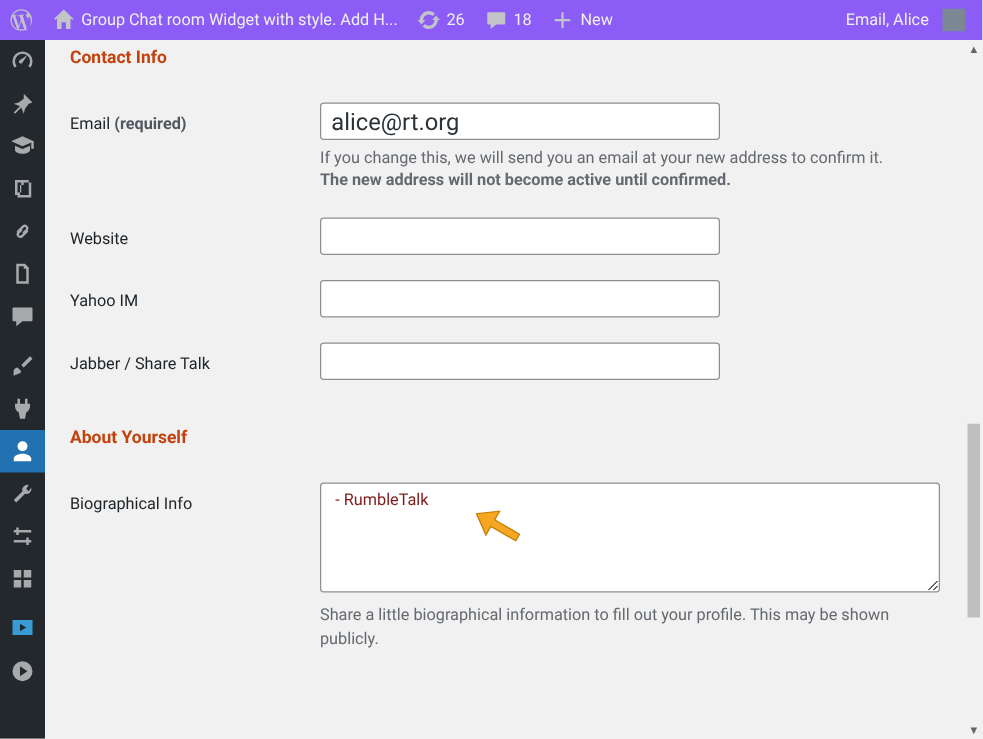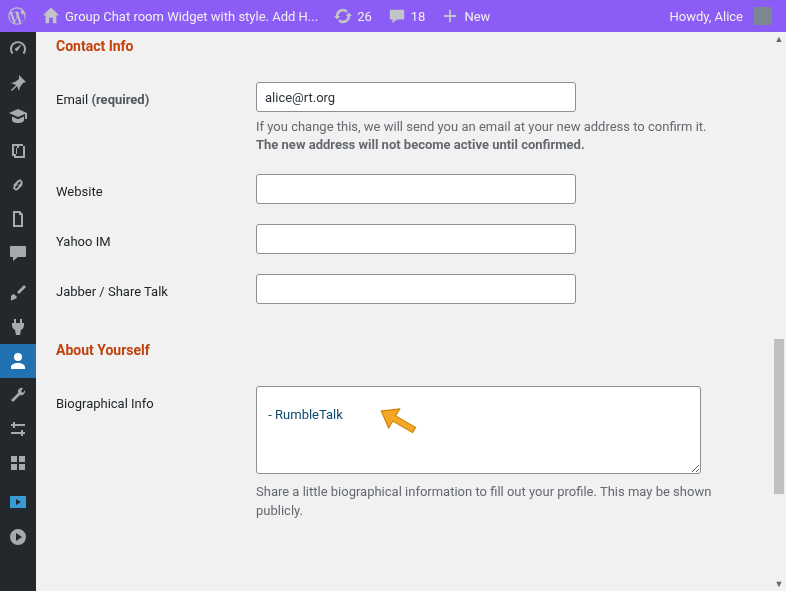--- a/index.html
+++ b/index.html
@@ -21,22 +21,22 @@
   .adminmenu .mitem.current svg{fill:#fff}
   .adminmenu .sep{height:6px}
   
   .content{position:absolute;top:32px;left:36px;right:0;bottom:0;overflow:auto;padding:0 20px 20px 20px}
   h2.sect{font-size:14px;font-weight:700;color:#c2410c;margin:6px 0 18px 0}
   h2.sect.about{margin-top:28px}
   table.form{width:100%;border-collapse:collapse}
   table.form td,table.form th{vertical-align:top;padding:10px 0;text-align:left;font-size:13px;color:#1d2327}
   table.form th{width:200px;font-weight:400;padding-top:20px}
   .req{font-weight:700;color:#50575e}
-  input.regular{width:320px;height:30px;border:1px solid #8c8f94;border-radius:3px;padding:2px 8px;font-size:13px;background:#fff;color:#2c3338}
-  textarea.bio{width:445px;height:88px;border:1px solid #8c8f94;border-radius:3px;padding:20px 8px;font-size:13px;background:#fff;color:#0c4a6e;resize:both}
+  input.regular{width:320px;height:30px;border:1px solid #8c8f94;border-radius:3px;padding:2px 8px;font-size:19px;background:#fff;color:#2c3338}
+  textarea.bio{width:496px;height:88px;border:1px solid #8c8f94;border-radius:3px;padding:6px 8px;font-size:13px;background:#fff;color:#7f1d1d;resize:both}
   .desc{font-size:13px;color:#646970;margin-top:6px;max-width:460px;line-height:1.4}
   .desc strong{font-weight:700;color:#646970}
   
   .arrow{position:absolute;top:402px;left:378px;pointer-events:none}
   
   .scrollthumb{position:absolute;right:2px;top:307px;width:10px;height:155px;background:#c0c0c0;border-radius:0}
   .scrolltrack{position:absolute;right:0;top:32px;width:14px;height:559px;background:#f1f1f1}
   .tri{position:absolute;right:2px;width:10px;height:10px;display:flex;align-items:center;justify-content:center;color:#666;font-size:9px}
 </style>
 </head>
@@ -69,21 +69,21 @@
     </div>
     <div class="item">
       <svg viewBox="0 0 20 20">
           <path d="M11 3H9v6H3v2h6v6h2v-6h6V9h-6z"></path>
         </svg>
       <span class="count">New</span>
     </div>
   </div>
   <div class="right">
     <div class="item">
-      <span class="txt">Howdy, Alice</span>
+      <span class="txt">Email, Alice</span>
       <span class="avatar-box"></span>
     </div>
   </div>
 </div>
 
 <div class="adminmenu">
   <div class="mitem">
       <svg viewBox="0 0 20 20">
         <path d="M3.8 15.2A8 8 0 1116.2 15.2l-1.5-1.5a6 6 0 10-9.4 0zM10 11l4-6-6 4a1.5 1.5 0 102 2z"></path>
       </svg>

